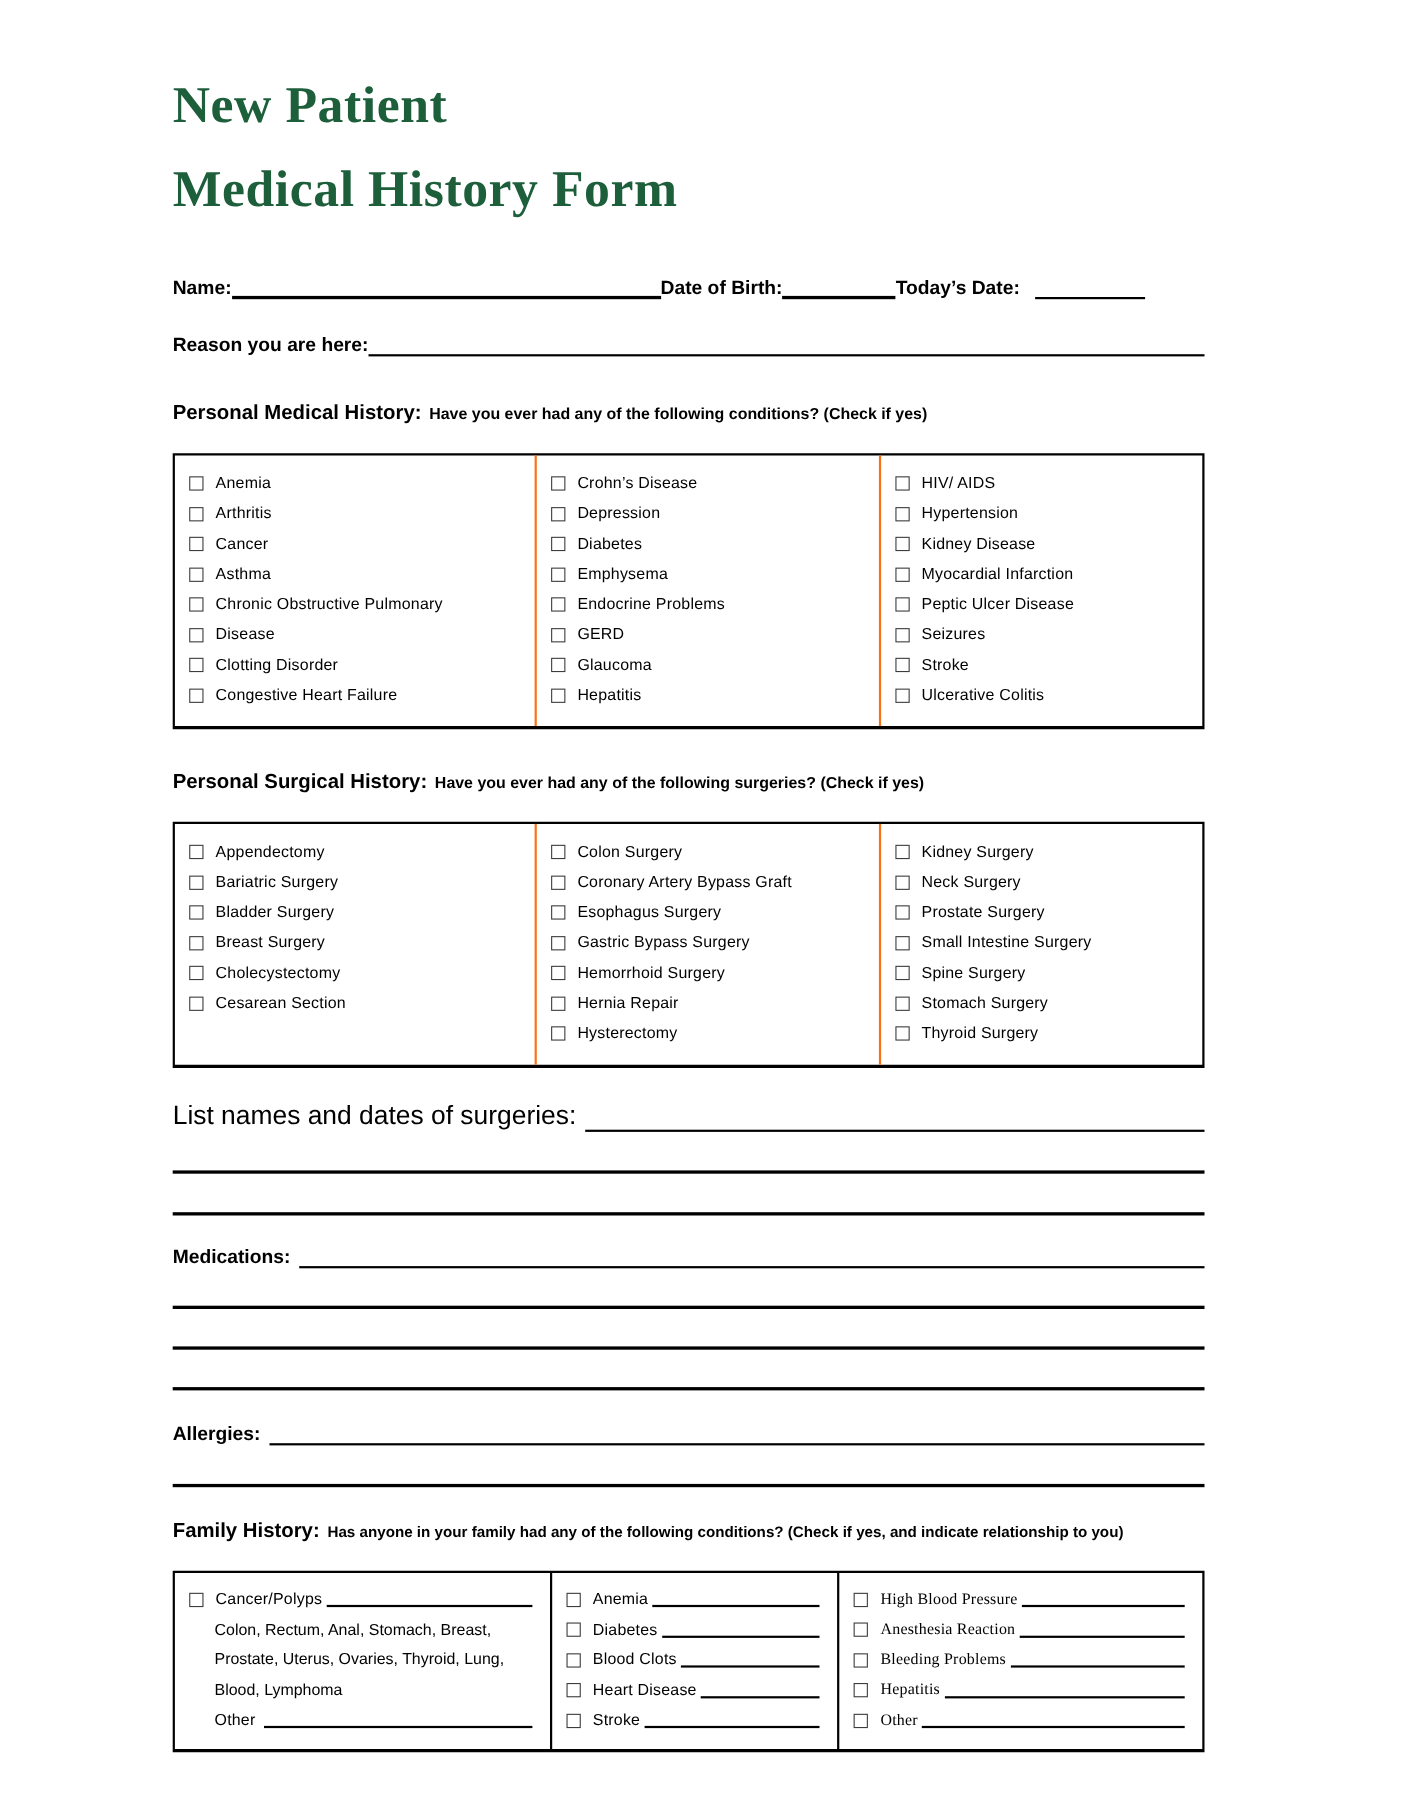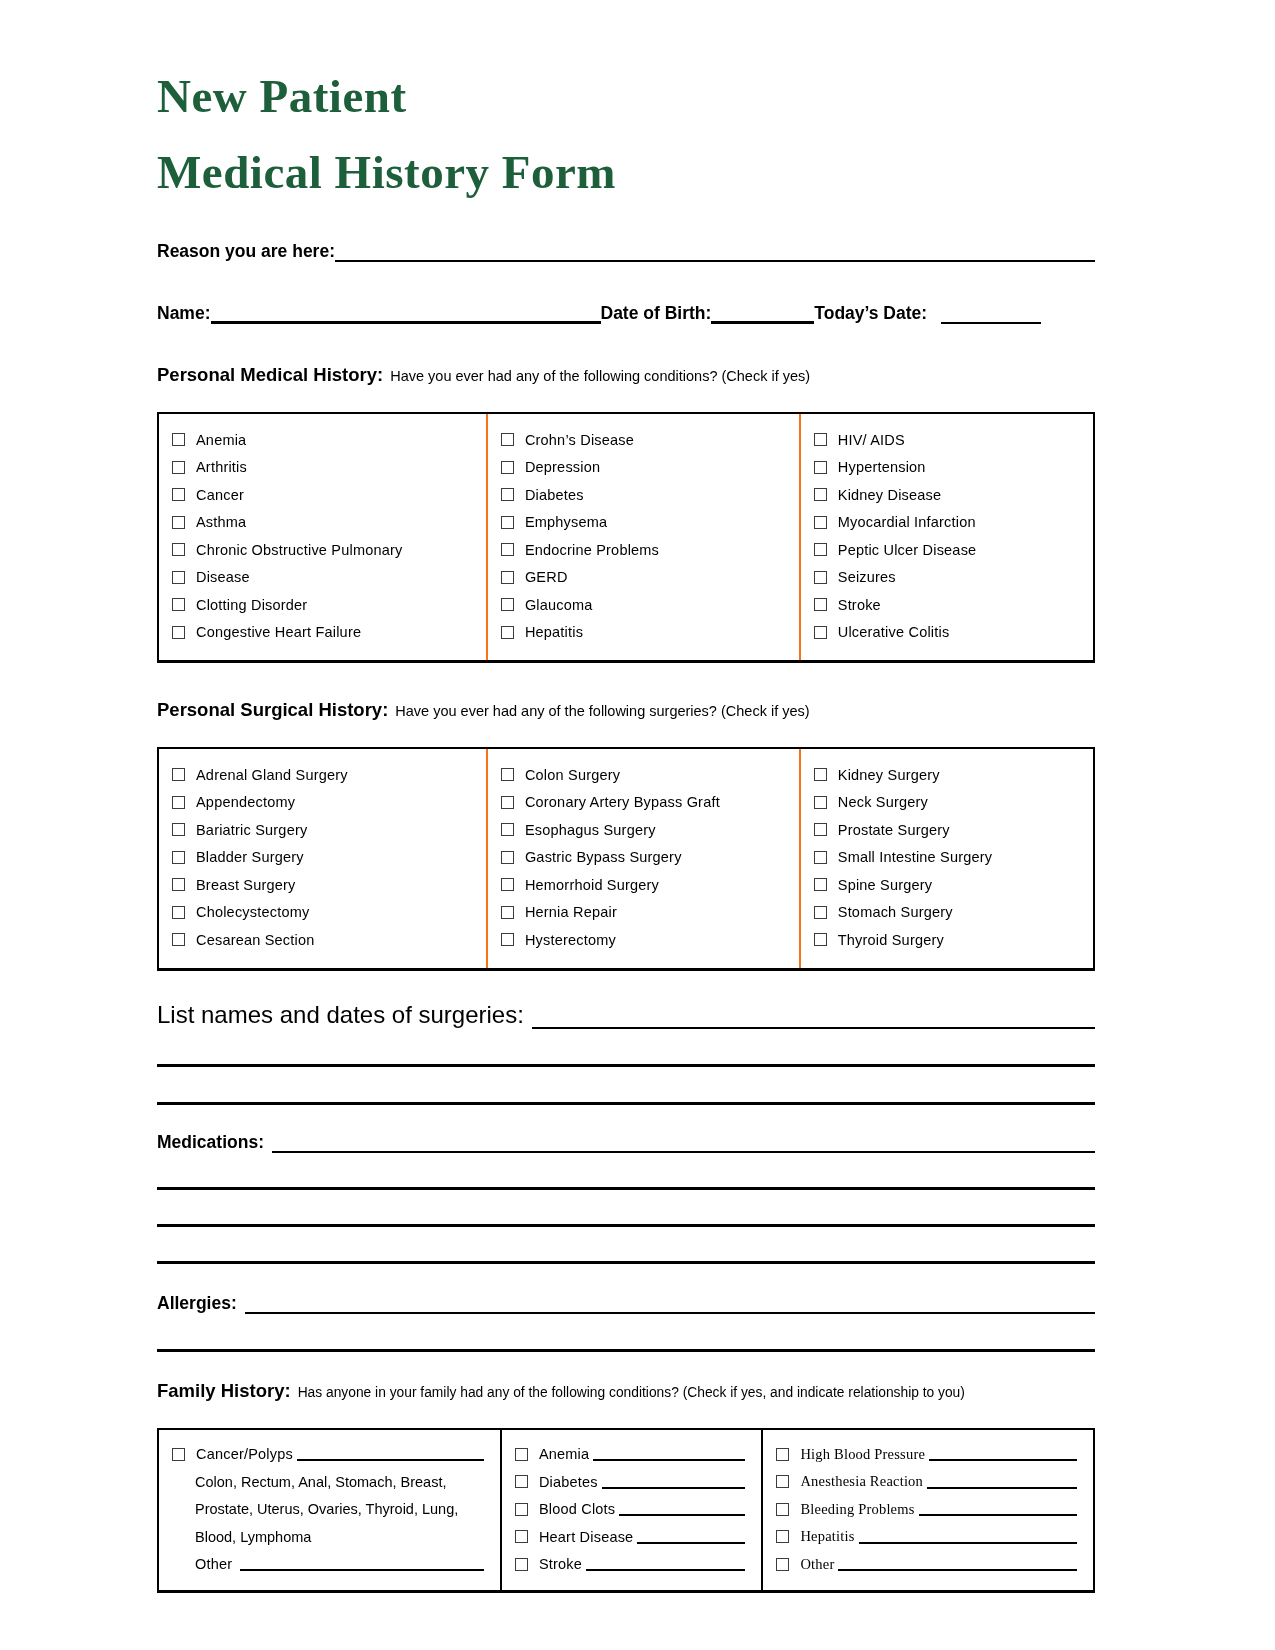--- a/index.html
+++ b/index.html
@@ -25,21 +25,21 @@
   
   .fill-row { display:flex; align-items:flex-end; margin-top:38px; }
   .lbl { font-weight:bold; font-size:17.5px; white-space:nowrap; }
   .lbl-light { font-weight:normal; font-size:24px; white-space:nowrap; }
   .wline { border-bottom:3px solid #000; height:22px; }
   .wline.thin { border-bottom:2px solid #000; }
   .flex1 { flex:1; }
   
   .sec-head { margin-top:40px; display:flex; align-items:baseline; }
   .sec-title { font-weight:bold; font-size:18.5px; white-space:nowrap; }
-  .sec-sub { font-size:14.5px; margin-left:7px; }
+  .sec-sub { font-size:14.5px; margin-left:7px;font-weight:bold; }
   
   .cbtable {
     display:flex;
     border:2px solid #000;
     border-bottom-width:3px;
     margin-top:26px;
   }
   .cbcol { padding:12px 6px 14px 13px; }
   .cbcol + .cbcol { border-left:2px solid #f97316; }
   .col-a { width:35%; } .col-b { width:33.5%; } .col-c { width:31.5%; }
@@ -73,34 +73,34 @@
 </head>
 <body>
 
 <div class="page">
 
   <div class="title">
     <div>New Patient</div>
     <div>Medical History Form</div>
   </div>
 
-  <div class="fill-row" style="margin-top:30px;">
-    <span class="lbl">Reason you are here:</span>
-    <span class="wline thin flex1"></span>
-  </div>
-
   <div class="fill-row" style="margin-top:40px;">
     <span class="lbl">Name:</span>
     <span class="wline" style="width:390px;"></span>
     <span class="lbl">Date of Birth:</span>
     <span class="wline" style="width:103px;"></span>
     <span class="lbl">Today’s Date:</span>
     <span class="wline thin" style="width:100px; margin-left:14px;"></span>
   </div>
 
+  <div class="fill-row" style="margin-top:30px;">
+    <span class="lbl">Reason you are here:</span>
+    <span class="wline thin flex1"></span>
+  </div>
+
   <div class="sec-head">
     <span class="sec-title">Personal Medical History:</span>
     <span class="sec-sub">Have you ever had any of the following conditions? (Check if yes)</span>
   </div>
 
   <div class="cbtable">
     <div class="cbcol col-a">
 
         <div class="chk-row">
           <span class="chk-box"></span>
@@ -229,24 +229,20 @@
   </div>
 
   <div class="sec-head" style="margin-top:36px;">
     <span class="sec-title">Personal Surgical History:</span>
     <span class="sec-sub">Have you ever had any of the following surgeries? (Check if yes)</span>
   </div>
 
   <div class="cbtable">
     <div class="cbcol col-a">
 
-        <div class="chk-row">
-          <span class="chk-box"></span>
-          <span class="chk-label">Adrenal Gland Surgery</span>
-        </div>
 
         <div class="chk-row">
           <span class="chk-box"></span>
           <span class="chk-label">Appendectomy</span>
         </div>
 
         <div class="chk-row">
           <span class="chk-box"></span>
           <span class="chk-label">Bariatric Surgery</span>
         </div>

